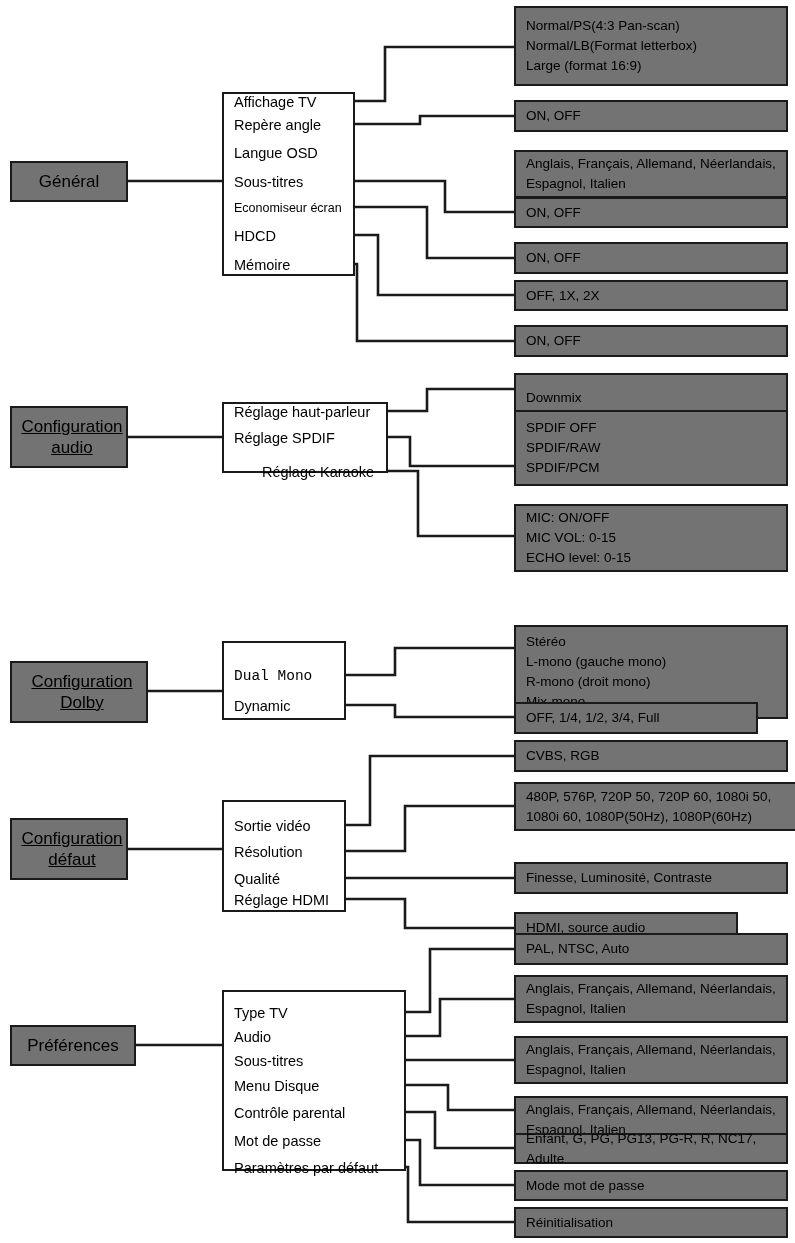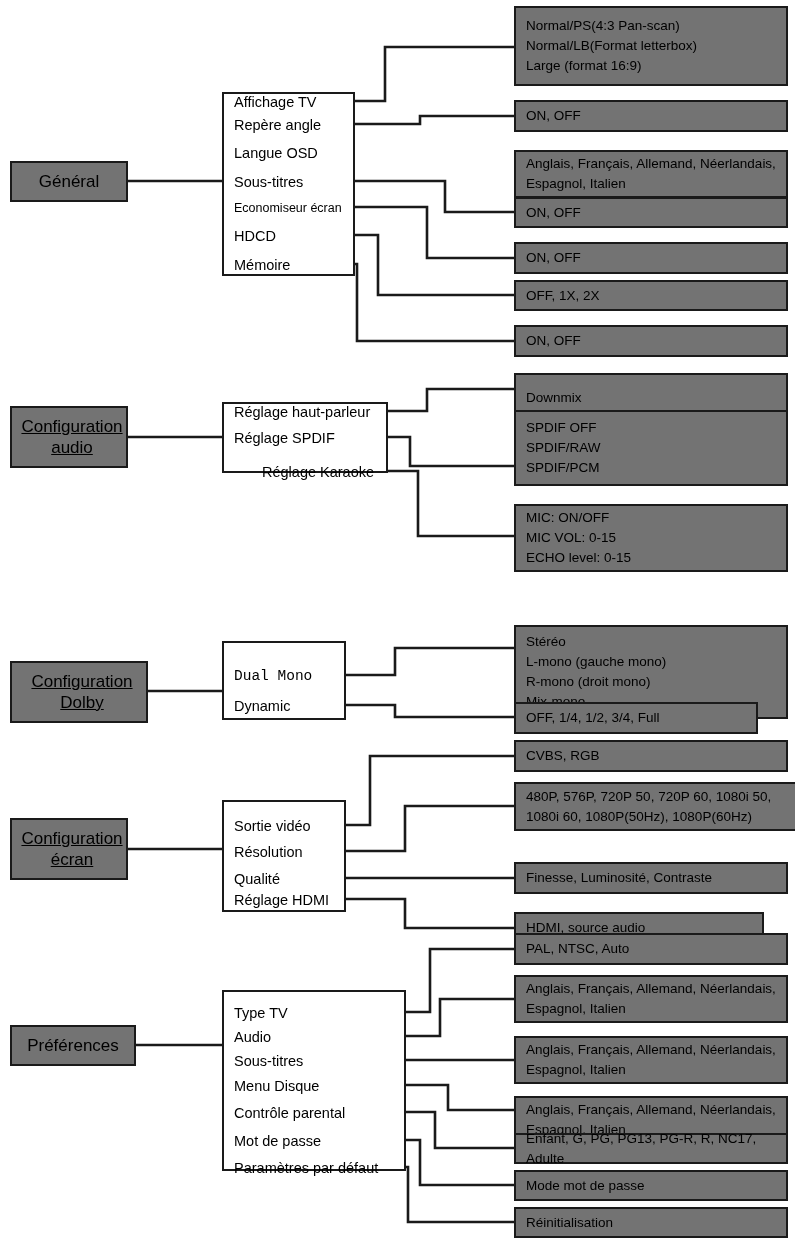--- a/index.html
+++ b/index.html
@@ -241,21 +241,21 @@
       <div>Mix-mono</div>
     </div>
   </div>
   <div class="node opt-node" style="left:514px; top:702px; width:244px; height:32px;">
     <div>
         <div>OFF, 1/4, 1/2, 3/4, Full</div>
       </div>
   </div>
 
   <div class="node root-node left-align" style="left:10px; top:818px; width:118px; height:62px; padding-left:6px;">
-    <span>Configuration écran</span>
+    <span>Configuration défaut</span>
   </div>
 
   <div class="group-box" style="left:222px; top:800px; width:124px; height:112px;"></div>
   <div class="item-label" style="left:234px; top:819px;">Sortie vidéo</div>
   <div class="item-label" style="left:234px; top:845px;">Résolution</div>
   <div class="item-label" style="left:234px; top:872px;">Qualité</div>
   <div class="item-label" style="left:234px; top:893px;">Réglage HDMI</div>
 
   <div class="node opt-node" style="left:514px; top:740px; width:274px; height:32px;">
     <div>
@@ -266,21 +266,21 @@
     <div>
       <div>480P, 576P, 720P 50, 720P 60, 1080i 50,</div>
       <div>1080i 60, 1080P(50Hz), 1080P(60Hz)</div>
     </div>
   </div>
   <div class="node opt-node" style="left:514px; top:862px; width:274px; height:32px;">
     <div>
         <div>Finesse, Luminosité, Contraste</div>
       </div>
   </div>
-  <div class="node opt-node" style="left:514px; top:912px; width:250px; height:32px;align-items:center;">
+  <div class="node opt-node" style="left:514px; top:912px; width:224px; height:32px;align-items:center;">
     <div>
         <div>HDMI, source audio</div>
       </div>
   </div>
 
   <div class="node root-node" style="left:10px; top:1025px; width:126px; height:41px;">
     <span>Préférences</span>
   </div>
 
   <div class="group-box" style="left:222px; top:990px; width:184px; height:181px;"></div>

